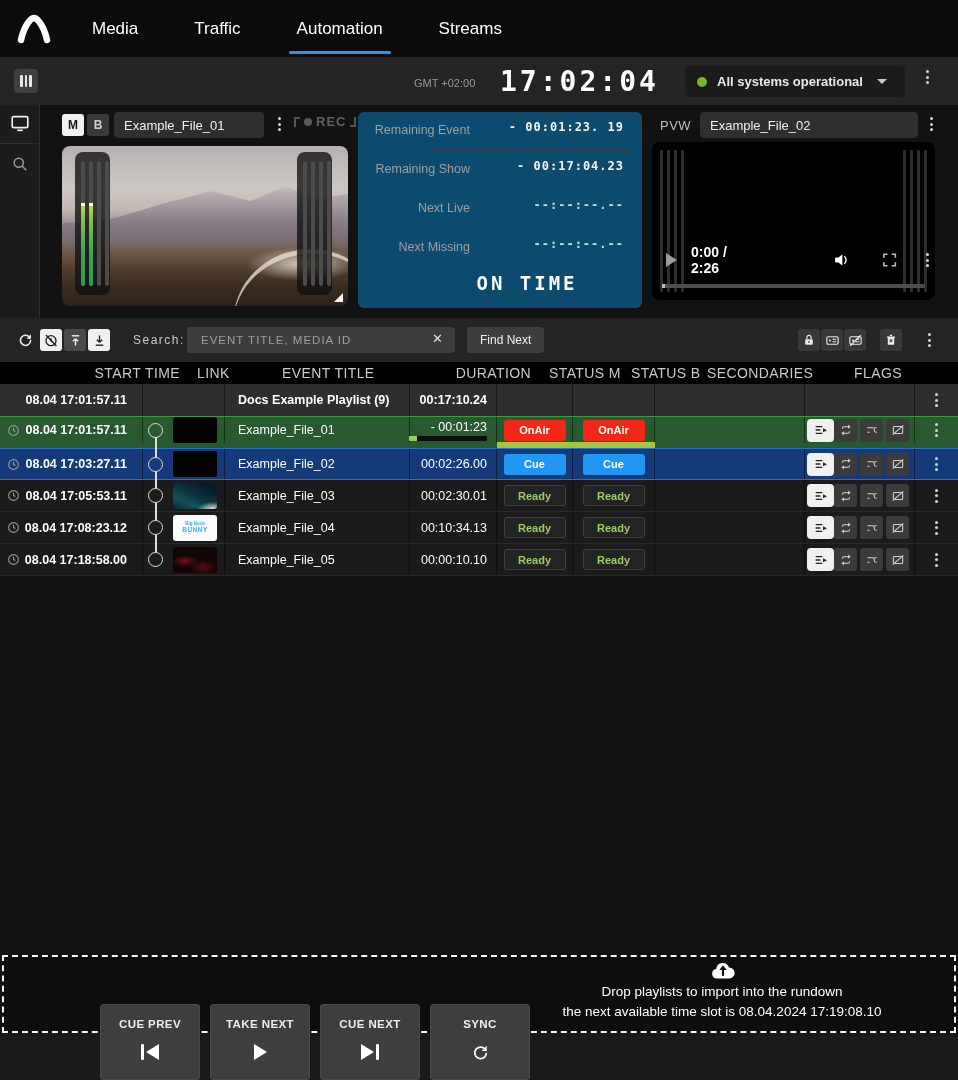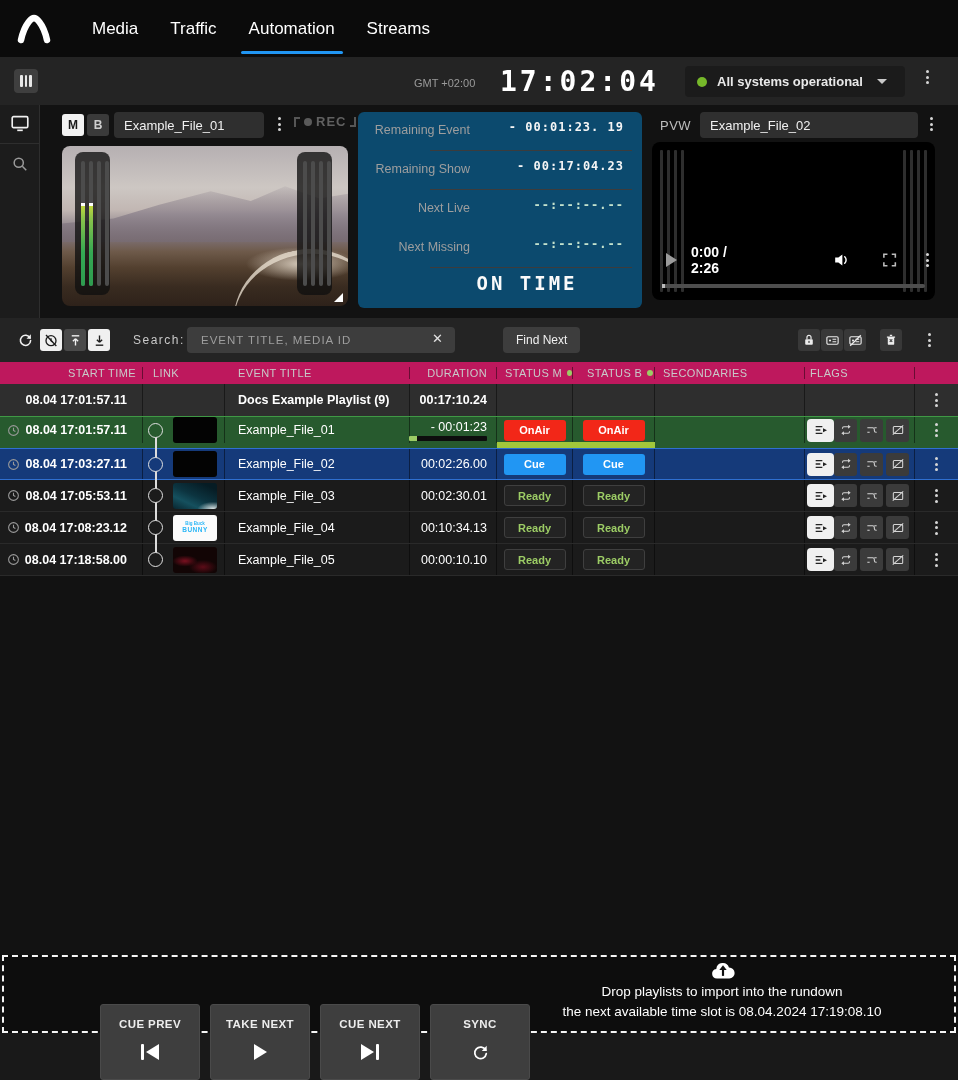--- a/index.html
+++ b/index.html
@@ -9,21 +9,21 @@
     font-family:"Liberation Sans", sans-serif;
   }
   .abs { position:absolute; }
   .mono { font-family:"DejaVu Sans Mono", monospace; }
   .kebab { display:inline-flex; flex-direction:column; gap:2.5px; align-items:center; cursor:pointer; padding:3px 6px; }
   .kebab i { width:3px; height:3px; border-radius:50%; background:#d6d6d6; display:block; }
 
   
   #topnav { left:0; top:0; width:958px; height:57px; background:#0b0b0b; display:flex; align-items:center; }
   #logo { margin-left:12px; width:44px; height:44px; display:flex; align-items:center; justify-content:center; }
-  .tabs { display:flex; margin-left:34px; gap:28px; }
+  .tabs { display:flex; margin-left:34px; gap:52px; }
   .tab { font-size:17px; color:#fff; padding:17px 2px 16px; position:relative; cursor:pointer; }
   .tab.active::after { content:""; position:absolute; left:-6px; right:-6px; bottom:1px; height:3px; background:#2196f3; border-radius:2px; }
 
   
   #headerbar { left:0; top:57px; width:958px; height:48px; background:#242424; }
   #gridbtn { left:14px; top:69px; width:24px; height:24px; background:#3f3f3f; border-radius:4px; display:flex; gap:2px; align-items:center; justify-content:center; cursor:pointer; }
   #gridbtn i { width:2.5px; height:12px; background:#e8e8e8; border-radius:1px; }
   #channel { left:140px; top:75px; font-size:13.5px; font-weight:bold; color:#f2f2f2; letter-spacing:.3px;margin-top:34px; }
   #tz { left:414px; top:77px; font-size:11px; color:#9a9a9a; }
   #clock { left:500px; top:65px; font-size:28px; font-weight:bold; color:#fff; letter-spacing:3px; }
@@ -90,27 +90,27 @@
   #toolbar { left:0; top:318px; width:958px; height:44px; background:#242424; }
   .tbtn { position:absolute; top:329px; width:22px; height:22px; border-radius:3px; display:flex; align-items:center; justify-content:center; cursor:pointer; }
   .tbtn.flat { background:transparent; }
   .tbtn.lite { background:#f0f0f0; }
   .tbtn.grey { background:#4a4a4a; }
   .tbtn.dark { background:#383838; }
   #search-label { left:133px; top:333px; font-size:12px; color:#c9c9c9; letter-spacing:1.5px; }
   #search-input { left:187px; top:327px; width:268px; height:26px; background:#3d3d3d; border:none; border-radius:4px; color:#e8e8e8; font-size:11.5px; letter-spacing:1px; padding:0 28px 0 14px; outline:none; font-family:"Liberation Sans",sans-serif; }
   #search-input::placeholder { color:#9e9e9e; }
   #search-clear { left:432px; top:331px; font-size:13px; color:#e3e3e3; cursor:pointer; }
-  #findnext { left:467px; top:327px; height:26px; padding:0 13px; background:#3d3d3d; border:none; border-radius:4px; color:#f0f0f0; font-size:12px; cursor:pointer; font-family:"Liberation Sans",sans-serif;margin-left:36px; }
+  #findnext { left:467px; top:327px; height:26px; padding:0 13px; background:#3d3d3d; border:none; border-radius:4px; color:#f0f0f0; font-size:12px; cursor:pointer; font-family:"Liberation Sans",sans-serif; }
   #tb-kebab { left:922px; top:330px; }
 
   
   #rundown { left:0; top:362px; width:958px; }
   .grid { display:grid; grid-template-columns:26px 117px 25px 57px 185px 87px 76px 82px 150px 110px 1fr; align-items:center; }
-  #thead { height:22px; background:#be185d; color:#c9c9c9; font-size:11px; letter-spacing:.4px; }
+  #thead { height:22px; background:#000000; color:#c9c9c9; font-size:14px; letter-spacing:.4px;padding-left:44px; }
   #thead .hc { display:flex; align-items:center; gap:5px; white-space:nowrap; }
   .hdot { width:6px; height:6px; border-radius:50%; background:#9ccc65; display:inline-block; }
   .row { height:32px; position:relative; }
   .row > div { height:100%; display:flex; align-items:center; position:relative; }
   .cdiv { border-right:1px solid rgba(0,0,0,.45); }
   .row--playlist { background:#2e2e2e; }
   .row--onair { background:#275a2e; border-top:1px solid #3f9945; }
   .row--cue { background:#153a7a; border-top:1px solid #2f6fd0; border-bottom:1px solid #2f6fd0; }
   .row--ready { background:#1b1b1b; border-bottom:1px solid #2a2a2a; }
   .c-start { justify-content:flex-end; padding-right:15px; font-size:12.5px; font-weight:bold; color:#fff; white-space:nowrap; }

